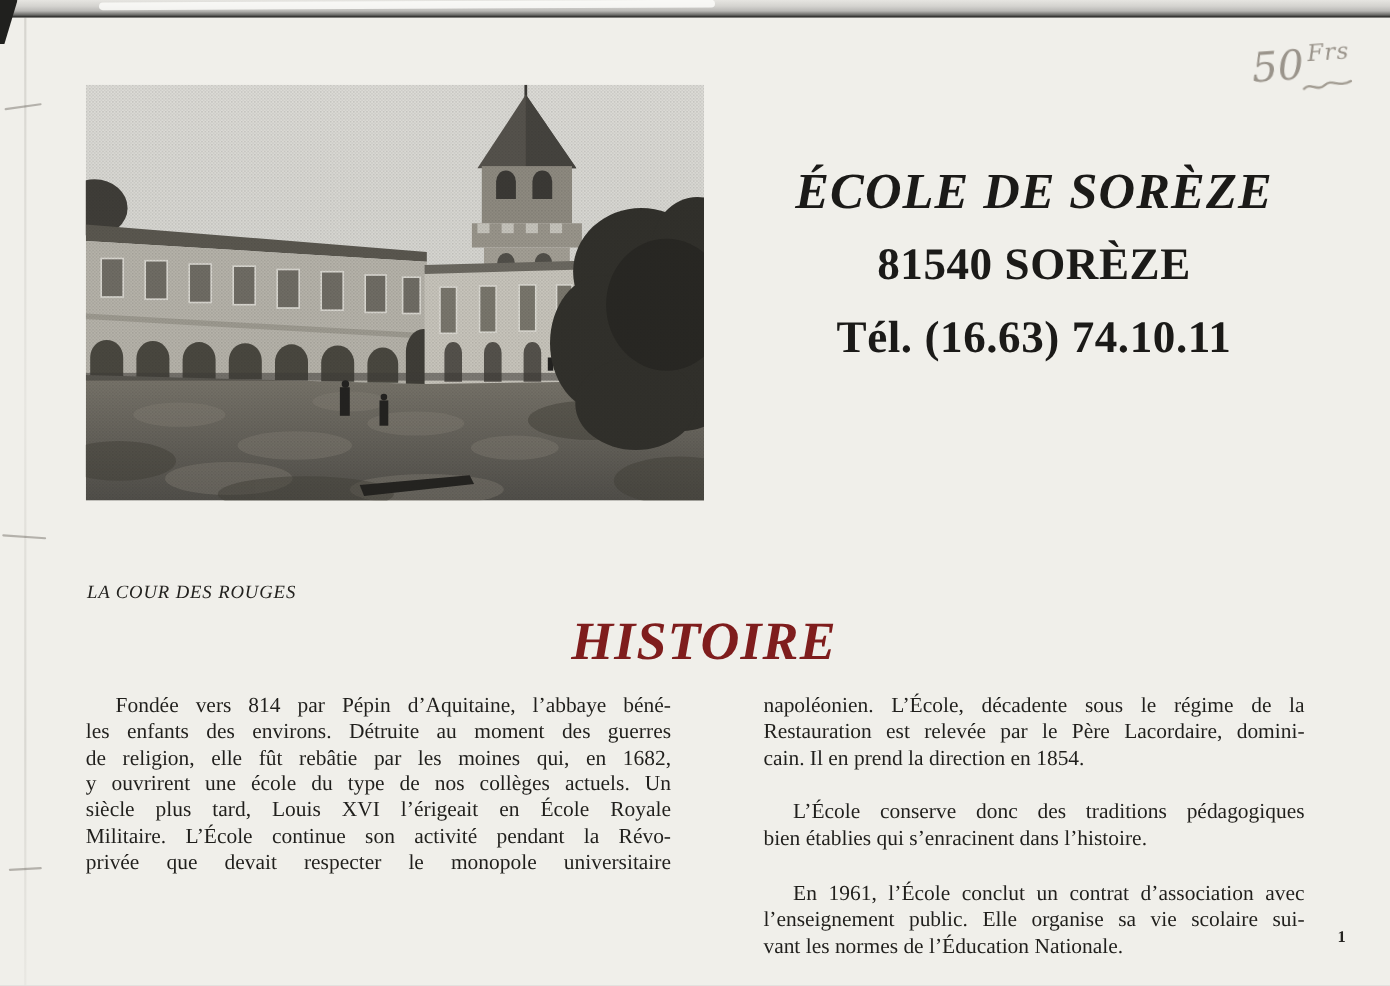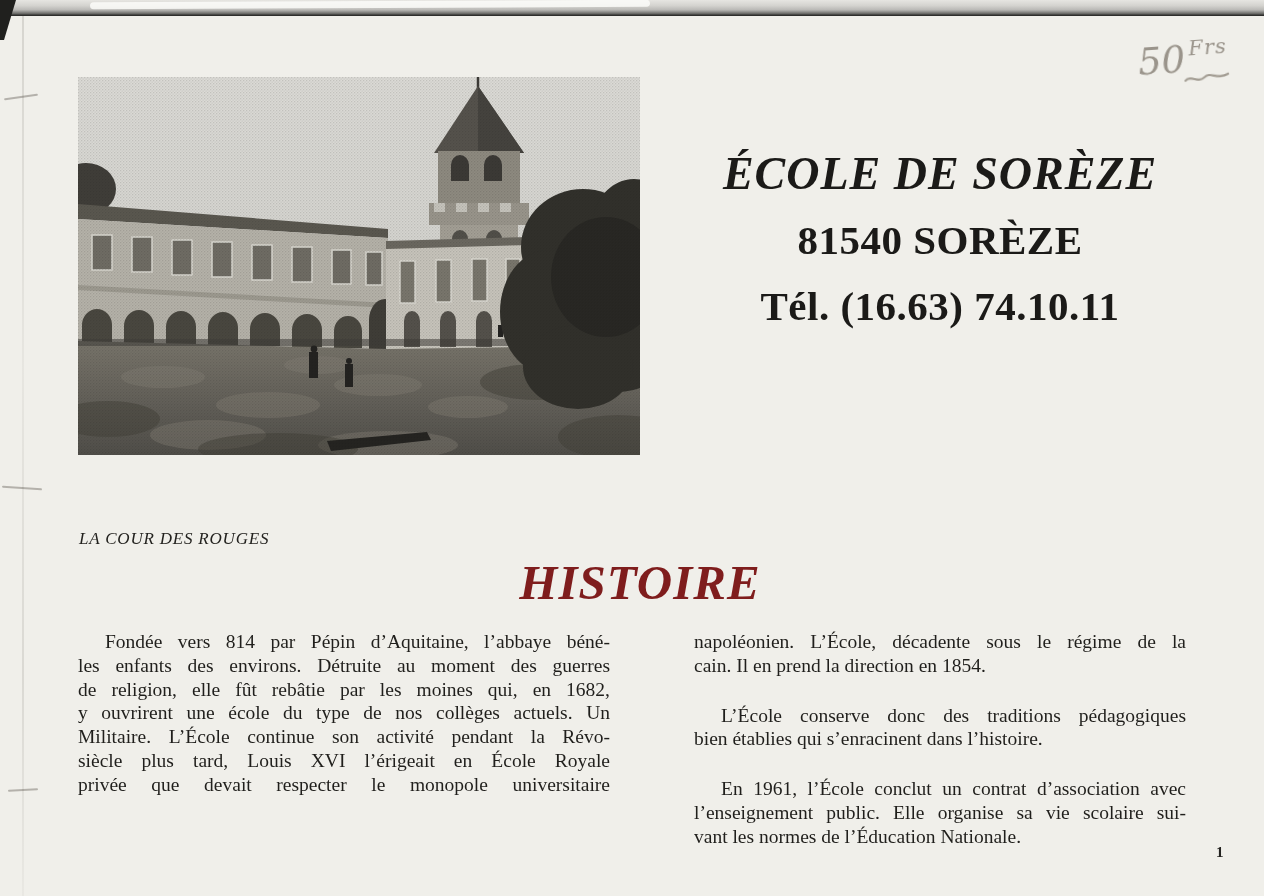--- a/index.html
+++ b/index.html
@@ -211,29 +211,30 @@
   </div>
 
   <div class="hist-title">HISTOIRE</div>
 
   <div class="col col-left">
     <div class="para">
       <div class="jline ind">Fondée vers 814 par Pépin d’Aquitaine, l’abbaye béné-</div>
       <div class="jline">les enfants des environs. Détruite au moment des guerres</div>
       <div class="jline">de religion, elle fût rebâtie par les moines qui, en 1682,</div>
       <div class="jline">y ouvrirent une école du type de nos collèges actuels. Un</div>
+      <div class="jline">siècle plus tard, Louis XVI l’érigeait en École Royale</div>
       <div class="jline">Militaire. L’École continue son activité pendant la Révo-</div>
-      <div class="jline">siècle plus tard, Louis XVI l’érigeait en École Royale</div>
       <div class="jline">privée que devait respecter le monopole universitaire</div>
     </div>
   </div>
 
   <div class="col col-right">
     <div class="para">
       <div class="jline">napoléonien. L’École, décadente sous le régime de la</div>
+      <div class="jline">Restauration est relevée par le Père Lacordaire, domini-</div>
       <div class="endline">cain. Il en prend la direction en 1854.</div>
     </div>
     <div class="para">
       <div class="jline ind">L’École conserve donc des traditions pédagogiques</div>
       <div class="endline">bien établies qui s’enracinent dans l’histoire.</div>
     </div>
     <div class="para">
       <div class="jline ind">En 1961, l’École conclut un contrat d’association avec</div>
       <div class="jline">l’enseignement public. Elle organise sa vie scolaire sui-</div>
       <div class="endline">vant les normes de l’Éducation Nationale.</div>

